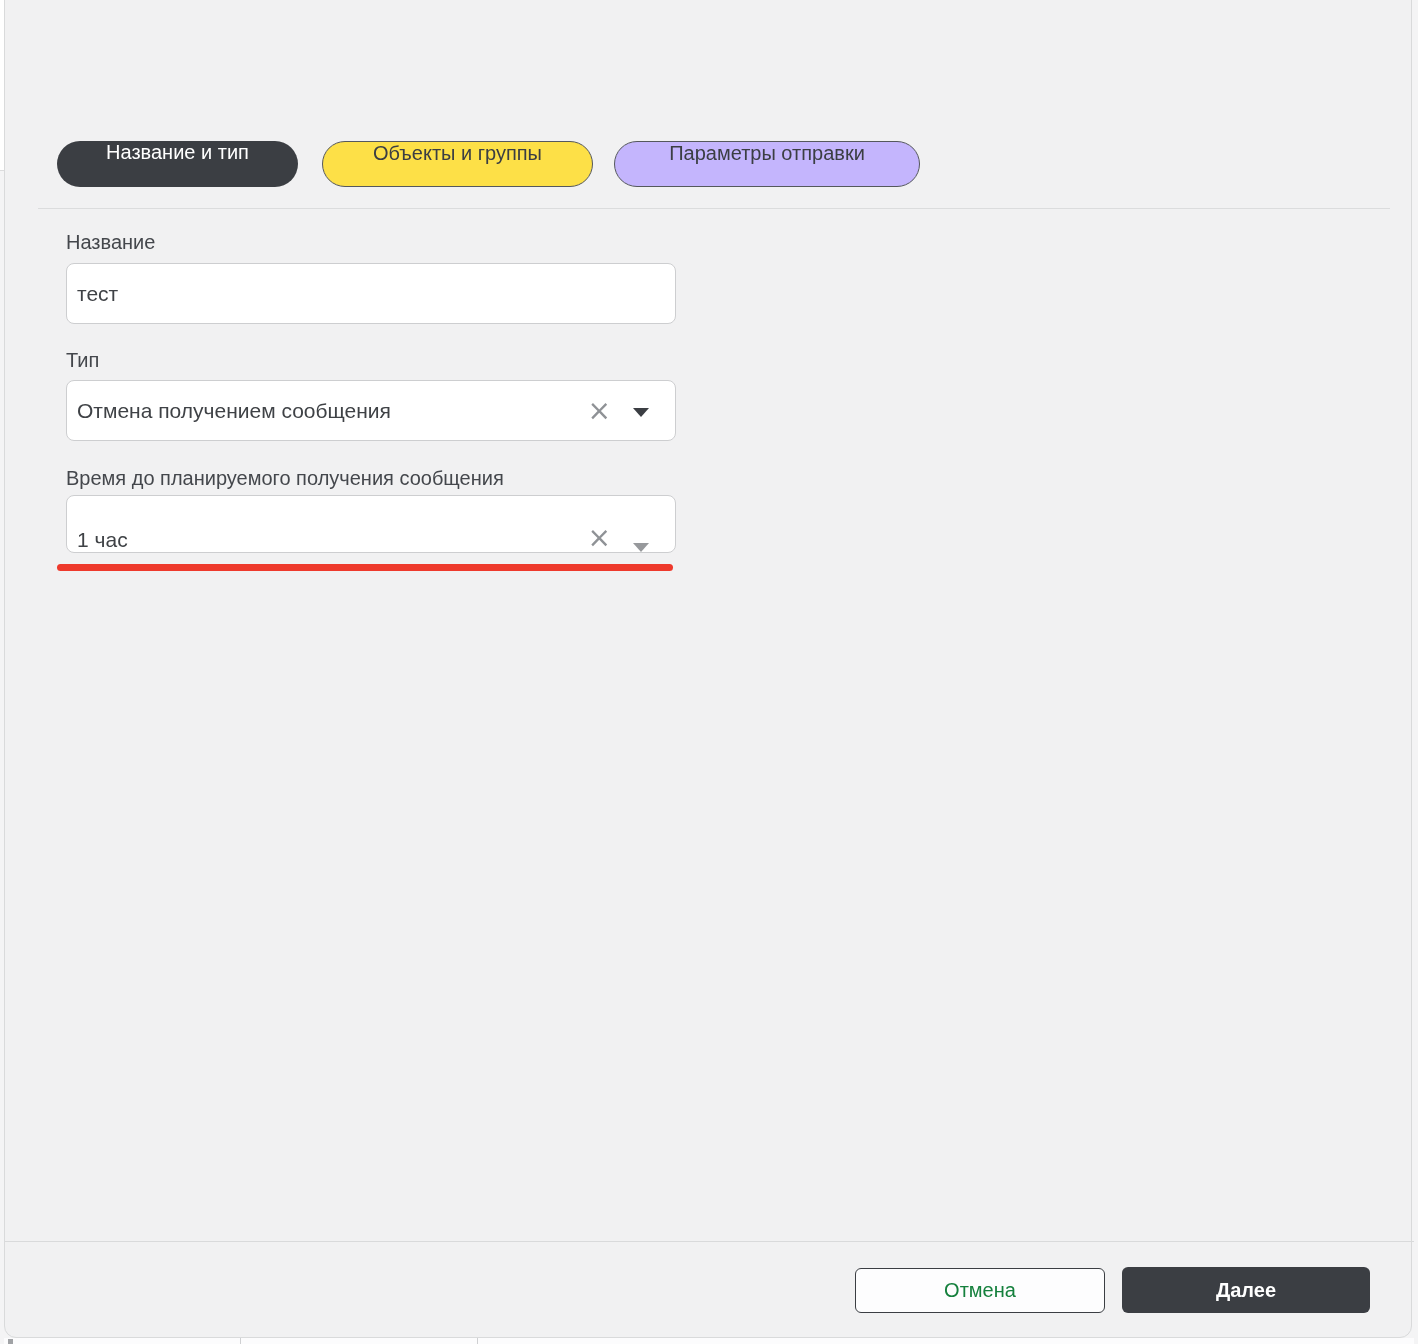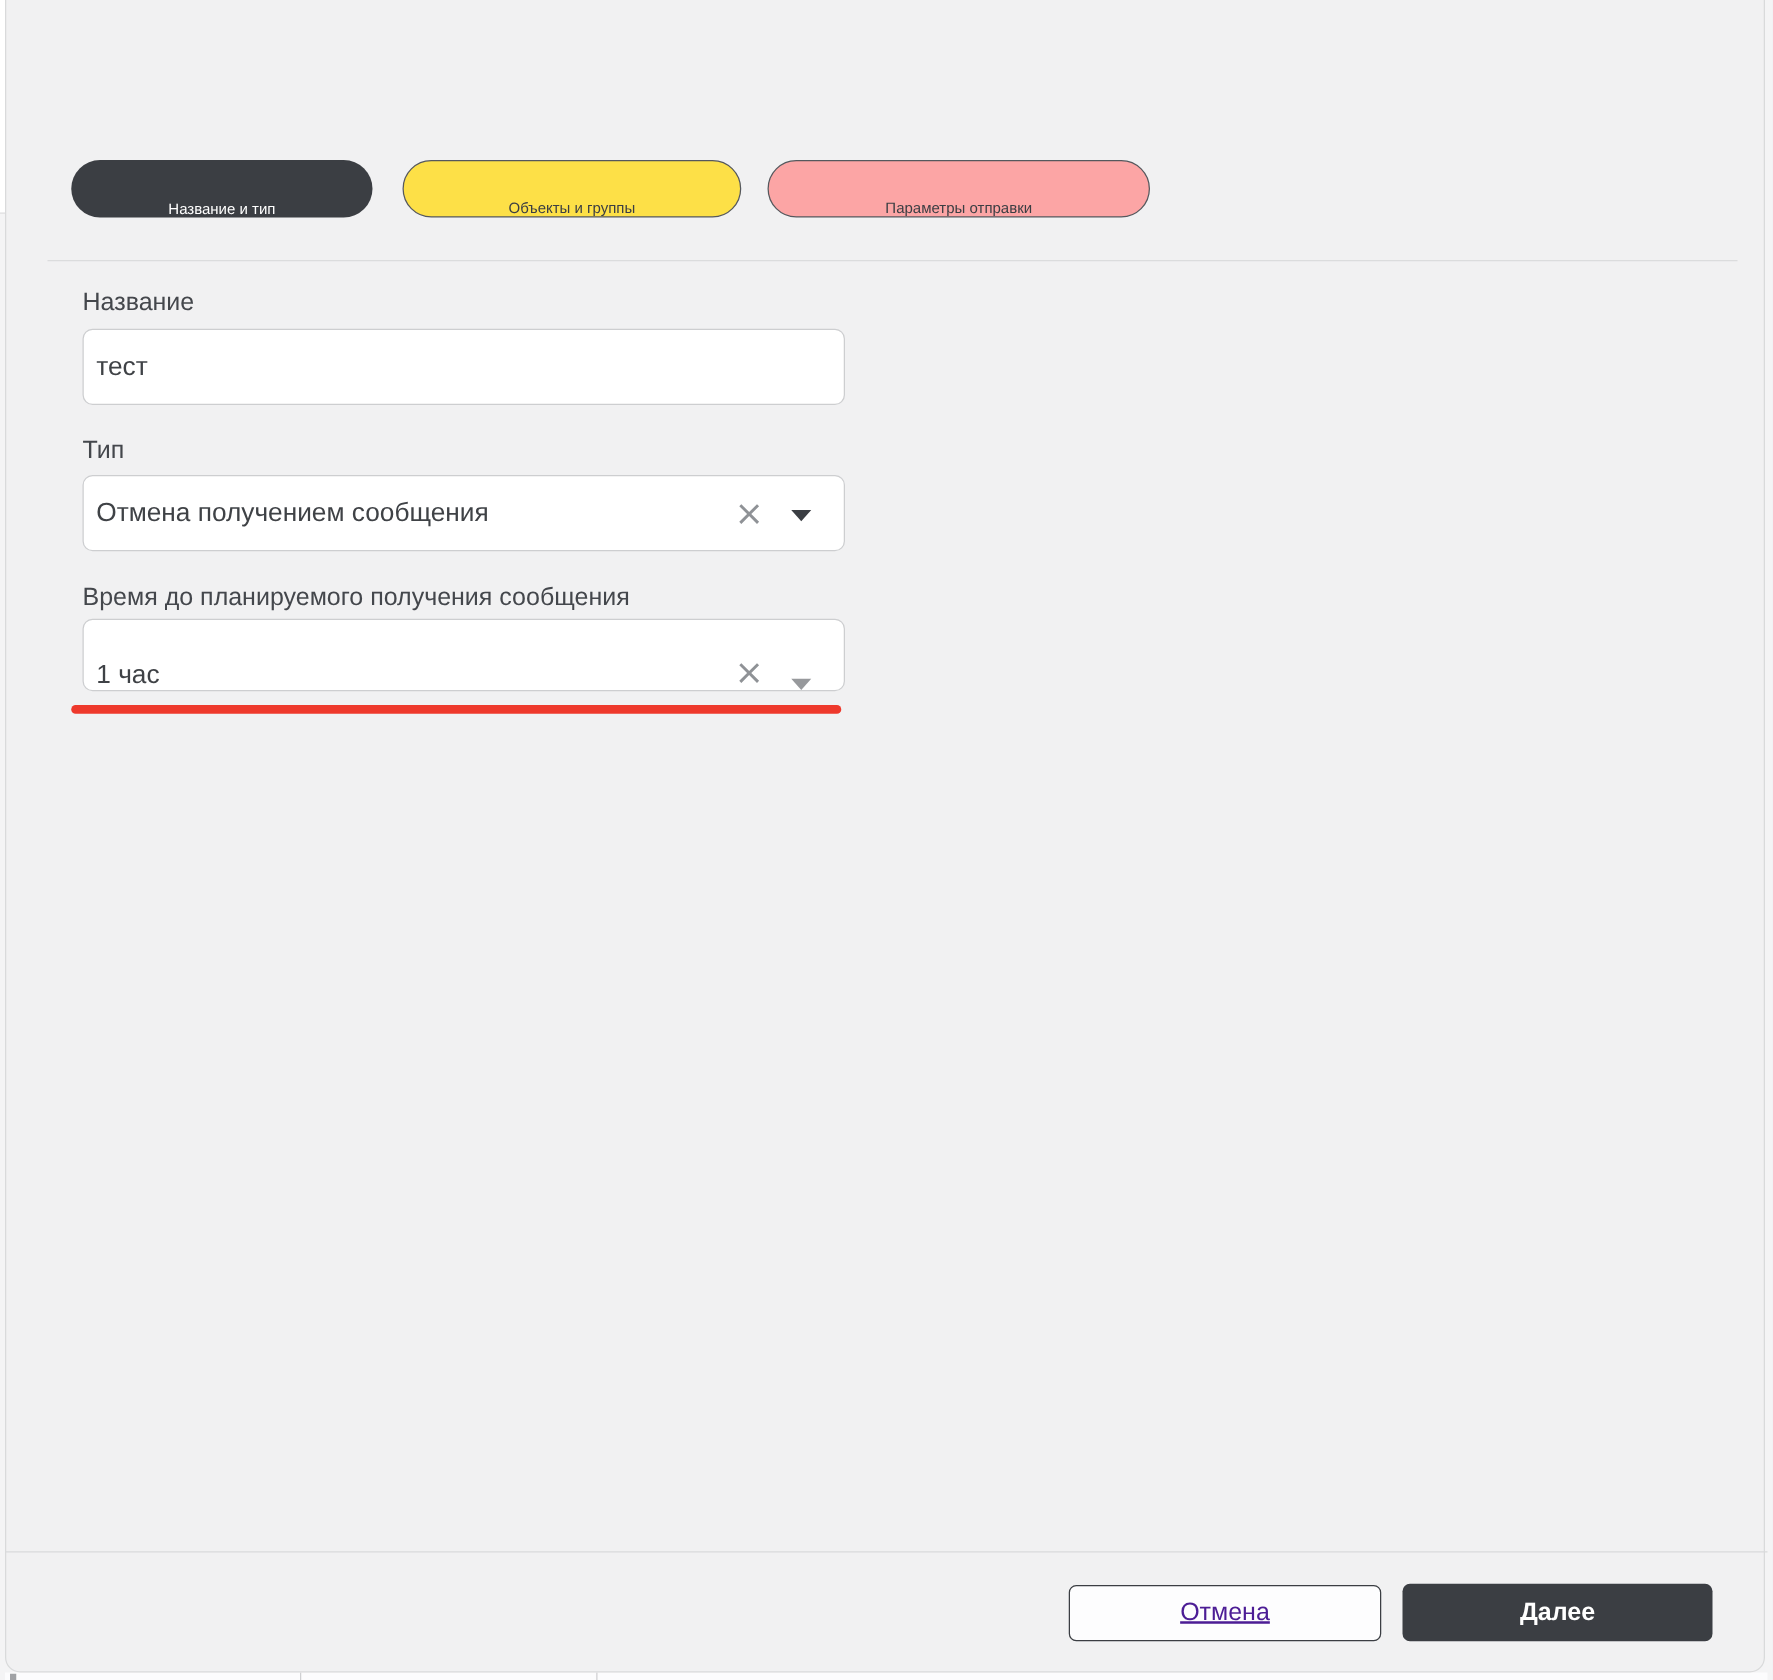--- a/index.html
+++ b/index.html
@@ -35,27 +35,27 @@
   }
 
   .content { position: absolute; inset: 0; z-index: 2; }
 
   .page-title {
     position: absolute; left: 57px; top: 44px;
     font-size: 42px; font-weight: 700; letter-spacing: -0.5px; color: #3b3e43;
   }
 
   .tab {
-    position: absolute; top: 128px; height: 46px;
-    border-radius: 23px; display: flex; align-items: flex-end; justify-content: center;
-    font-size: 12px; cursor: pointer;
+    position: absolute; top: 141px; height: 46px;
+    border-radius: 23px; display: flex; align-items: flex-start; justify-content: center;
+    font-size: 20px; cursor: pointer;
   }
   .tab.active { left: 57px; width: 241px; background: #3b3e43; color: #ffffff; }
   .tab.t2 { left: 322px; width: 271px; background: #fde047; border: 1px solid #55585d; color: #3b3e43; }
-  .tab.t3 { left: 614px; width: 306px; background: #fca5a5; border: 1px solid #55585d; color: #3b3e43; }
+  .tab.t3 { left: 614px; width: 306px; background: #c4b5fd; border: 1px solid #55585d; color: #3b3e43; }
 
   .tabs-divider {
     position: absolute; left: 38px; top: 208px; width: 1352px; height: 1px; background: #dbdcdd;
   }
 
   .field-label {
     position: absolute; left: 66px;
     font-size: 20px; color: #44474c;
   }
   .lbl-1 { top: 231px; }
@@ -94,21 +94,21 @@
 
   .footer-divider {
     position: absolute; left: 4px; top: 1241px; width: 1410px; height: 1px; background: #d9dadb;
   }
   .btn {
     position: absolute; display: flex; align-items: center; justify-content: center;
     font-size: 20px; border-radius: 6px; cursor: pointer;
   }
   .btn-cancel {
     left: 855px; top: 1268px; width: 250px; height: 45px;
-    background: #fdfdfe; border: 1px solid #3b3e43; color: #4c1d95; text-decoration: underline;
+    background: #fdfdfe; border: 1px solid #3b3e43; color: #15803d;
   }
   .btn-next {
     left: 1122px; top: 1267px; width: 248px; height: 46px;
     background: #3b3e43; color: #ffffff; font-weight: bold;
   }
 </style>
 </head>
 <body>
 
 <div class="page">

